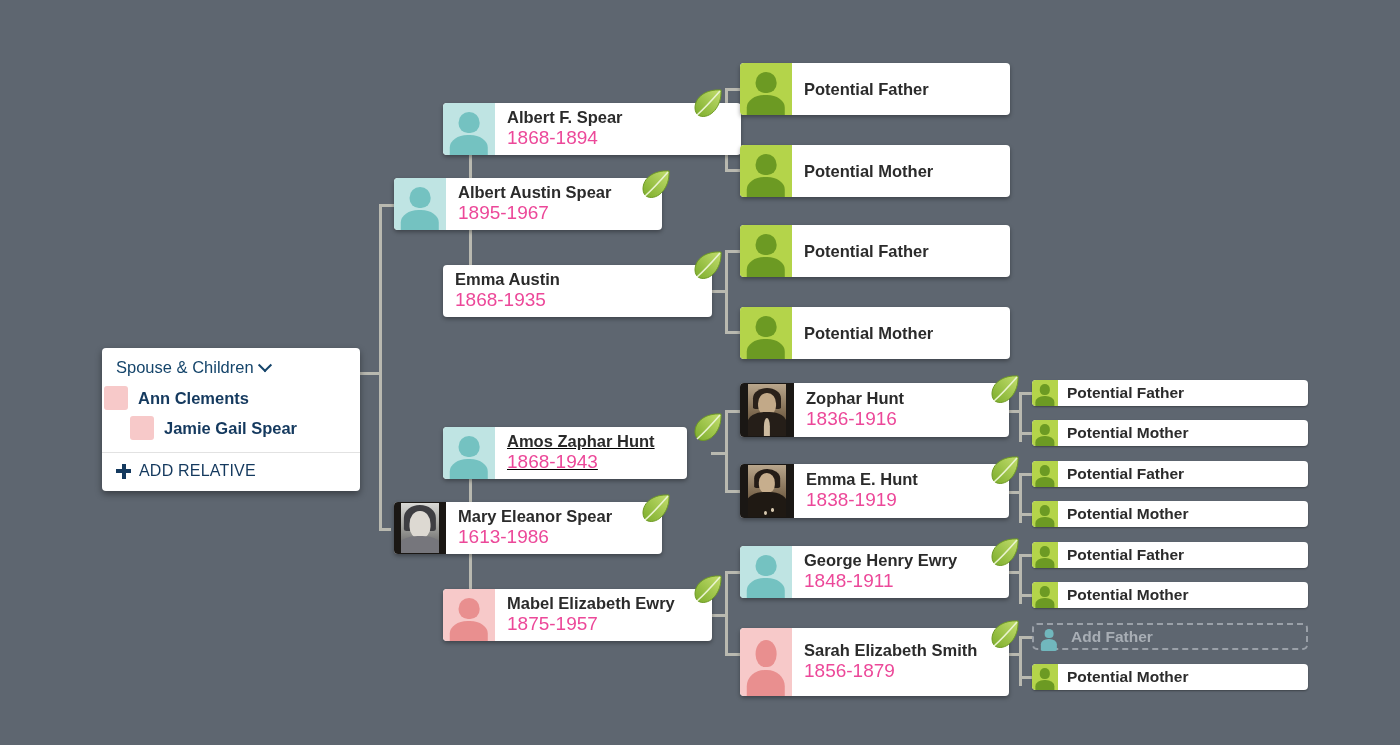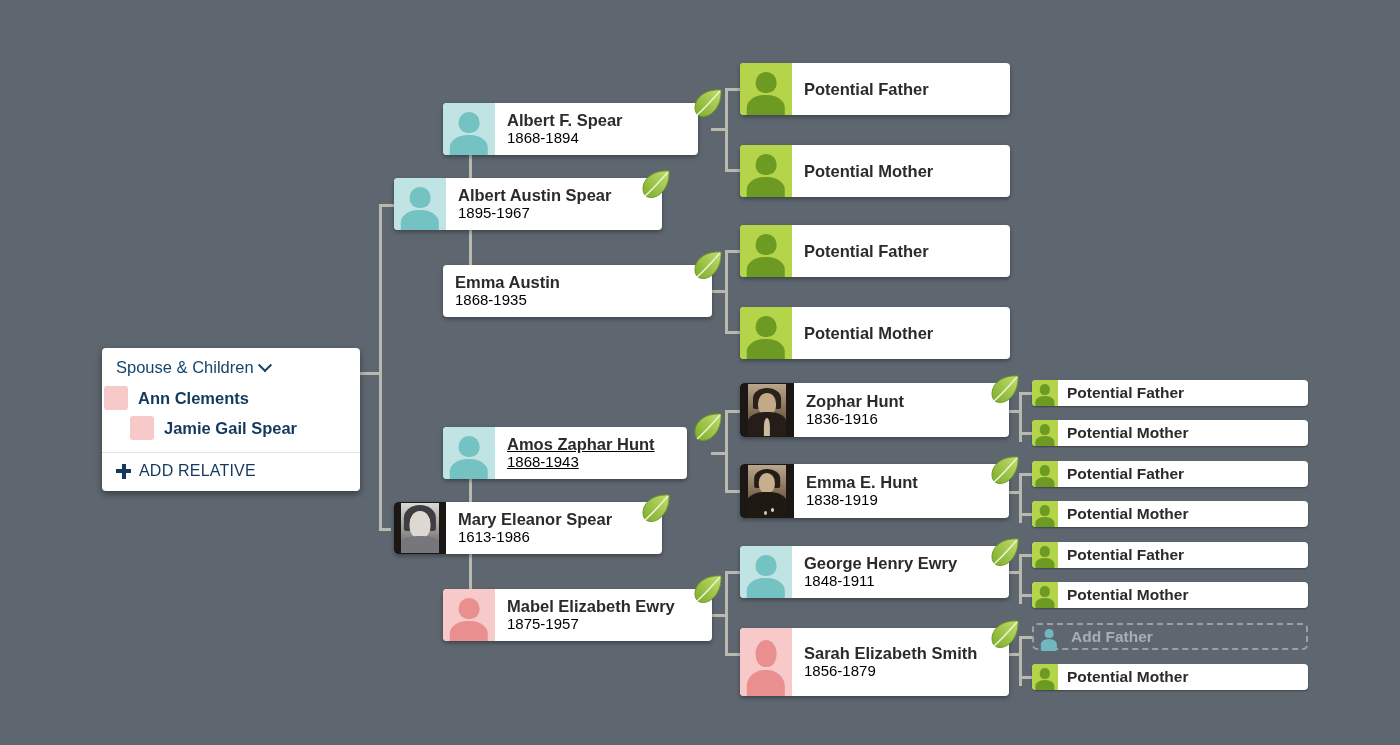--- a/index.html
+++ b/index.html
@@ -44,22 +44,22 @@
     overflow: hidden;
   }
   .card .nm {
     font-weight: bold;
     color: #2b2b2b;
     font-size: 16.5px;
     line-height: 1.15;
     white-space: nowrap;
   }
   .card .yr {
-    color: #000000;
-    font-size: 15px;
+    color: #ec4899;
+    font-size: 19px;
     line-height: 1.2;
     white-space: nowrap;
   }
 
   
   .sil { position: relative; width: 100%; height: 100%; }
   .sil::before {   
     content: ""; position: absolute;
     left: 50%; transform: translateX(-50%);
     top: 17%;
@@ -272,21 +272,21 @@
   <div class="line h" style="left:1008px; top:571px; width:13px;"></div>
   <div class="line v" style="left:1019px; top:554px; height:50px;"></div>
   <div class="line h" style="left:1019px; top:554px; width:14px;"></div>
   <div class="line h" style="left:1019px; top:594px; width:14px;"></div>
 
   <div class="line h" style="left:1008px; top:653px; width:13px;"></div>
   <div class="line v" style="left:1019px; top:636px; height:50px;"></div>
   <div class="line h" style="left:1019px; top:636px; width:14px;"></div>
   <div class="line h" style="left:1019px; top:676px; width:14px;"></div>
 
-  <div class="card" style="left:443px; top:103px; width:255px; height:52px;">
+  <div class="card" style="left:443px; top:103px; width:298px; height:52px;">
     <div class="avatar av-m" style="width:52px;">
         <div class="sil"></div>
       </div>
     <div class="body">
       <div class="nm">Albert F. Spear</div>
       <div class="yr">1868-1894</div>
     </div>
   </div>
   <div class="leaf" style="left:692px; top:86px;">
     <svg viewBox="0 0 34 34" width="34" height="34">

